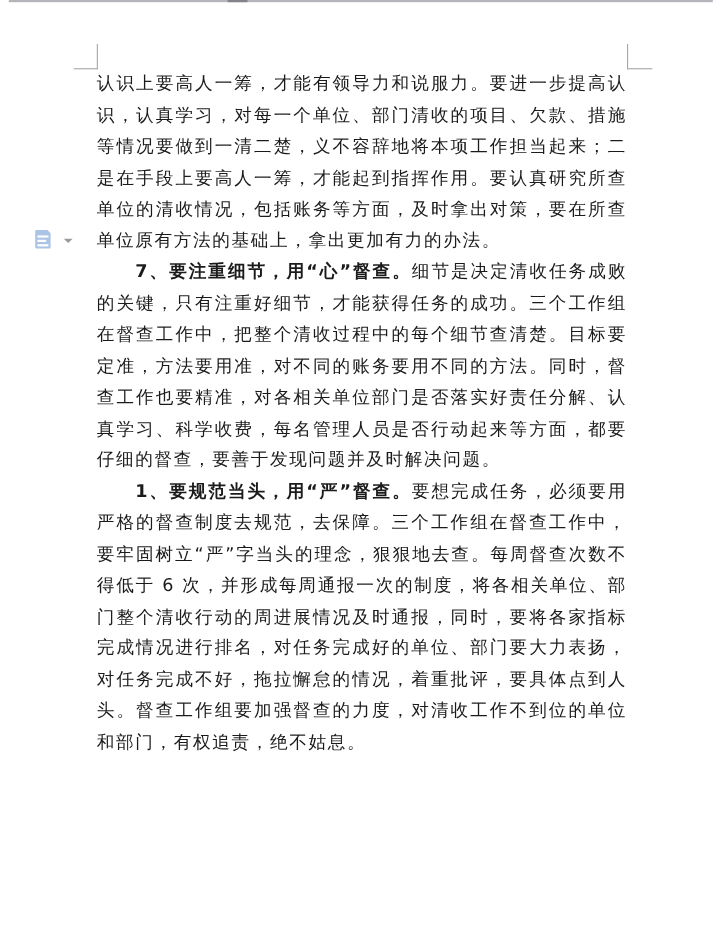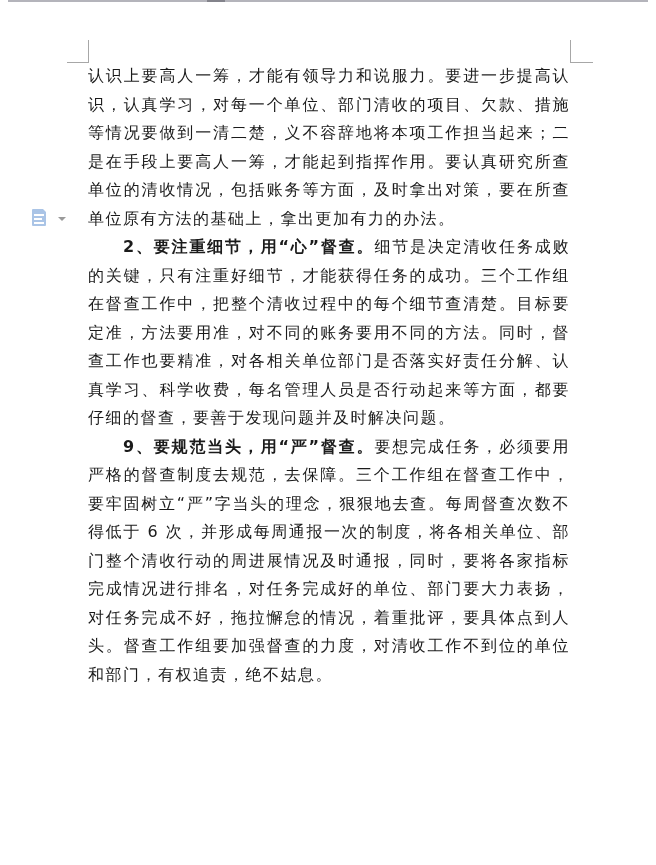--- a/index.html
+++ b/index.html
@@ -117,22 +117,22 @@
       <span class="fold"></span>
       <span class="l1"></span>
       <span class="l2"></span>
       <span class="l3"></span>
     </span>
     <span class="drop-arrow"></span>
   </div>
 
   <div class="text-block">
     <p><span>认识上要高人一筹，才能有领导力和说服力。要进一步提高认识，认真学习，对每一个单位、部门清收的项目、欠款、措施等情况要做到一清二楚，义不容辞地将本项工作担当起来；二是在手段上要高人一筹，才能起到指挥作用。要认真研究所查单位的清收情况，包括账务等方面，及时拿出对策，要在所查单位原有方法的基础上，拿出更加有力的办法。</span></p>
-    <p class="indent"><span class="lead">2、要注重细节，用“心”督查。</span><span>细节是决定清收任务成败的关键，只有注重好细节，才能获得任务的成功。三个工作组在督查工作中，把整个清收过程中的每个细节查清楚。目标要定准，方法要用准，对不同的账务要用不同的方法。同时，督查工作也要精准，对各相关单位部门是否落实好责任分解、认真学习、科学收费，每名管理人员是否行动起来等方面，都要仔细的督查，要善于发现问题并及时解决问题。</span></p>
-    <p class="indent"><span class="lead">9、要规范当头，用“严”督查。</span><span>要想完成任务，必须要用严格的督查制度去规范，去保障。三个工作组在督查工作中，要牢固树立“严”字当头的理念，狠狠地去查。每周督查次数不得低于 6 次，并形成每周通报一次的制度，将各相关单位、部门整个清收行动的周进展情况及时通报，同时，要将各家指标完成情况进行排名，对任务完成好的单位、部门要大力表扬，对任务完成不好，拖拉懈怠的情况，着重批评，要具体点到人头。督查工作组要加强督查的力度，对清收工作不到位的单位和部门，有权追责，绝不姑息。</span></p>
+    <p class="indent"><span class="lead">7、要注重细节，用“心”督查。</span><span>细节是决定清收任务成败的关键，只有注重好细节，才能获得任务的成功。三个工作组在督查工作中，把整个清收过程中的每个细节查清楚。目标要定准，方法要用准，对不同的账务要用不同的方法。同时，督查工作也要精准，对各相关单位部门是否落实好责任分解、认真学习、科学收费，每名管理人员是否行动起来等方面，都要仔细的督查，要善于发现问题并及时解决问题。</span></p>
+    <p class="indent"><span class="lead">1、要规范当头，用“严”督查。</span><span>要想完成任务，必须要用严格的督查制度去规范，去保障。三个工作组在督查工作中，要牢固树立“严”字当头的理念，狠狠地去查。每周督查次数不得低于 6 次，并形成每周通报一次的制度，将各相关单位、部门整个清收行动的周进展情况及时通报，同时，要将各家指标完成情况进行排名，对任务完成好的单位、部门要大力表扬，对任务完成不好，拖拉懈怠的情况，着重批评，要具体点到人头。督查工作组要加强督查的力度，对清收工作不到位的单位和部门，有权追责，绝不姑息。</span></p>
   </div>
 
   <div class="rule rule-a"></div>
   <div class="copy-line">抄送：公司领导、各单位、部门</div>
   <div class="rule rule-b"></div>
   <div class="page-number">2</div>
 
 </div>
 
 </body></html>

